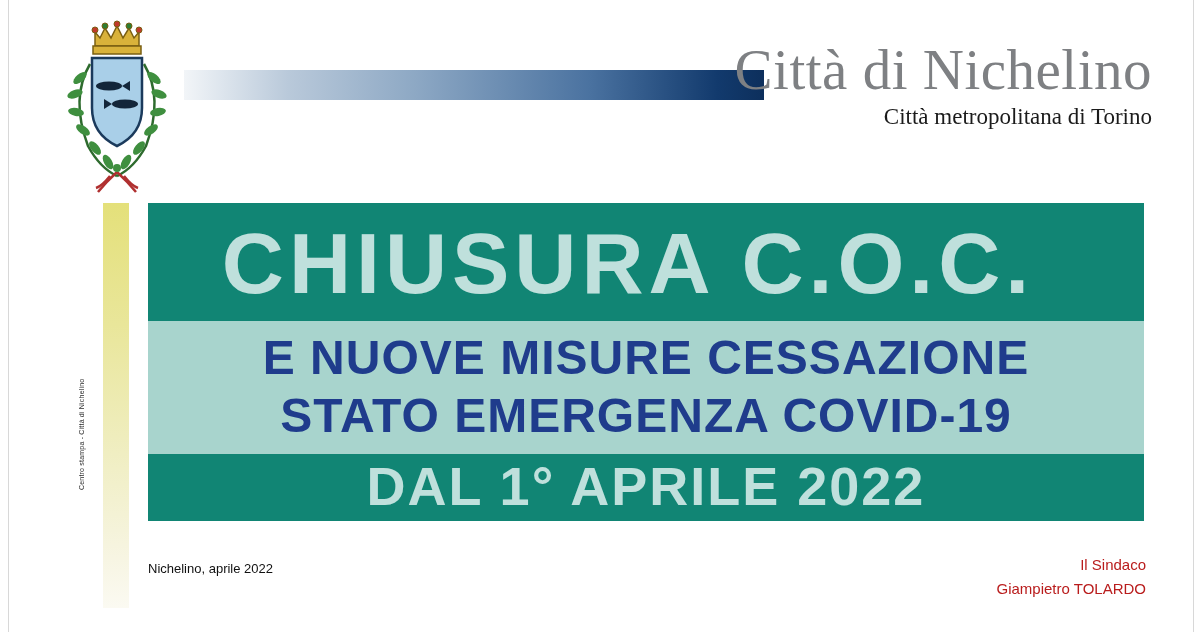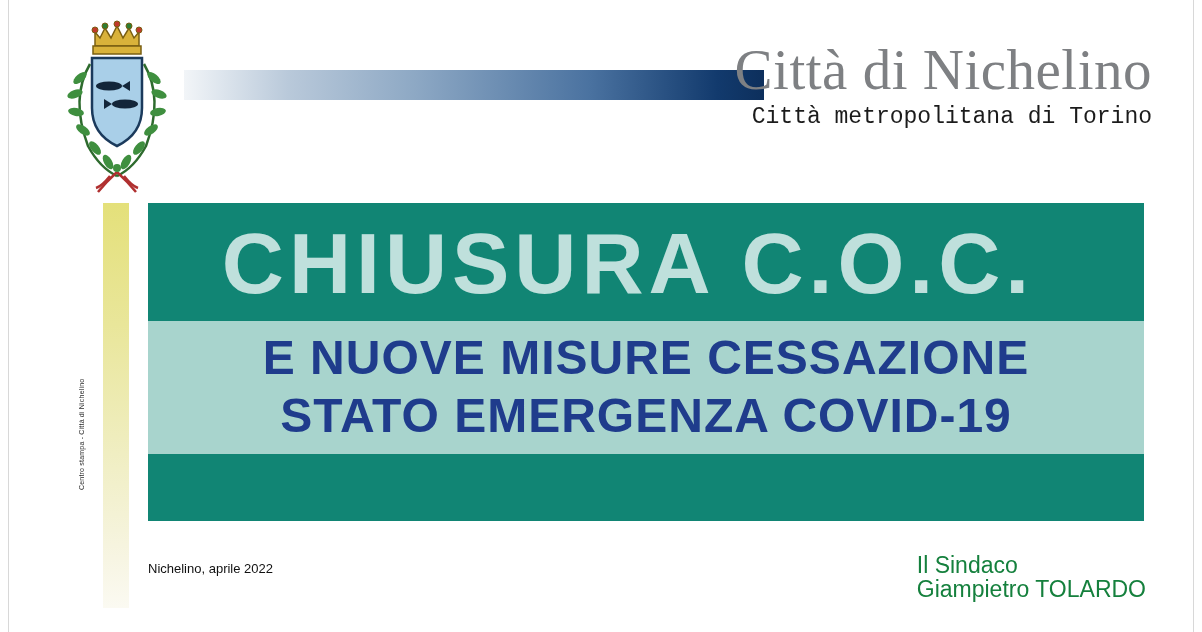--- a/index.html
+++ b/index.html
@@ -70,21 +70,21 @@
   }
   .city-name {
     font-family: "Liberation Serif", serif;
     font-size: 57px;
     line-height: 60px;
     color: #7e8083;
     letter-spacing: 0.5px;
     white-space: nowrap;
   }
   .city-sub {
-    font-family: Liberation Mono, monospace;
+    font-family: Liberation Serif, serif;
     font-size: 23px;
     line-height: 30px;
     color: #1b1b1b;
     white-space: nowrap;
     margin-top: 2px;
   }
 
   
   .side-strip {
     position: absolute;
@@ -183,22 +183,23 @@
     position: absolute;
     left: 148px;
     top: 561px;
     font-size: 13px;
     color: #111111;
   }
   .footer-sign {
     position: absolute;
     right: 56px;
     top: 553px;
-    font-size: 23px;
-    color: #15803d;
+    text-align: right;
+    font-size: 15px;
+    color: #b91c1c;
     line-height: 24px;
   }
 </style>
 </head>
 <body>
 
 <div class="poster">
 
   <div class="page-rule-left"></div>
   <div class="page-rule-right"></div>
@@ -277,20 +278,21 @@
     <div class="band-mid"></div>
     <div class="band-bot"></div>
 
     <div class="headline">CHIUSURA C.O.C.</div>
 
     <div class="subhead">
       <div>E NUOVE MISURE CESSAZIONE</div>
       <div>STATO EMERGENZA COVID-19</div>
     </div>
 
+    <div class="dateline">DAL 1° APRILE 2022</div>
   </div>
 
   <div class="footer-place">Nichelino, aprile 2022</div>
 
   <div class="footer-sign">
     <div>Il Sindaco</div>
     <div>Giampietro TOLARDO</div>
   </div>
 
 </div>

